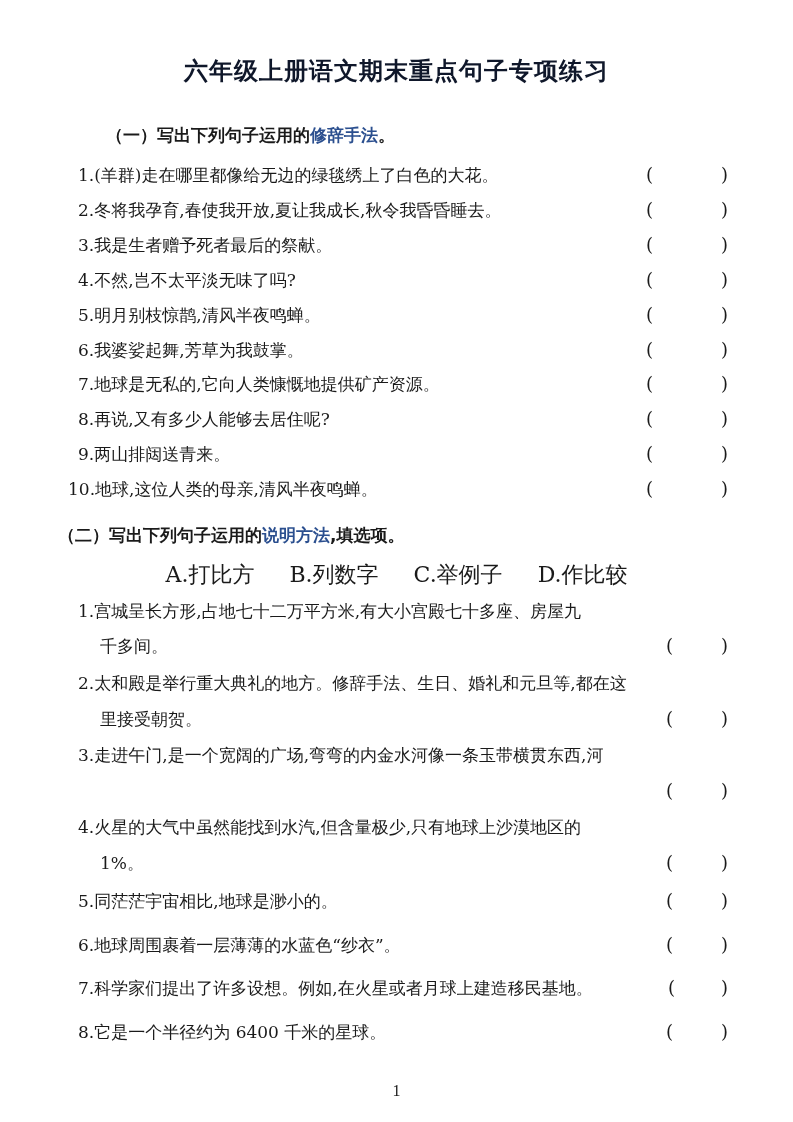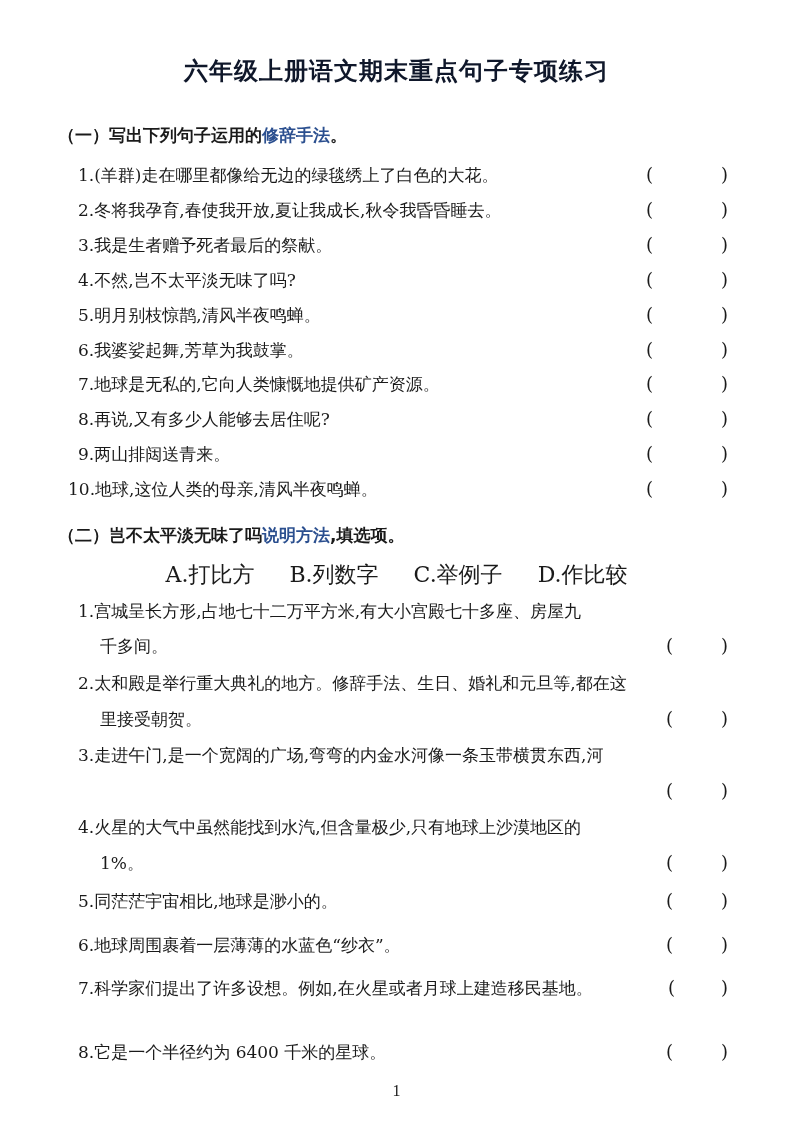--- a/index.html
+++ b/index.html
@@ -38,21 +38,21 @@
   .page-num {
     position: absolute; top: 1082px; left: 0; width: 793px; text-align: center;
     font-family: "Liberation Serif", serif; font-size: 16px;
   }
 </style>
 </head>
 <body>
 
 <div class="title">六年级上册语文期末重点句子专项练习</div>
 
-<div class="section-head" style="top:124px;">
+<div class="section-head" style="top:124px;margin-left:48px;">
   <span>（一）写出下列句子运用的</span><span class="hl">修辞手法</span><span>。</span>
 </div>
 
 <div class="row" style="top:162px;">
   <span>1.</span><span>(羊群)走在哪里都像给无边的绿毯绣上了白色的大花。</span>
   <span class="paren l1">(</span><span class="paren r1">)</span>
 </div>
 <div class="row" style="top:197px;">
   <span>2.</span><span>冬将我孕育,春使我开放,夏让我成长,秋令我昏昏睡去。</span>
   <span class="paren l1">(</span><span class="paren r1">)</span>
@@ -84,21 +84,21 @@
 <div class="row" style="top:441px;">
   <span>9.</span><span>两山排闼送青来。</span>
   <span class="paren l1">(</span><span class="paren r1">)</span>
 </div>
 <div class="row" style="top:476px; left:68px;">
   <span>10.</span><span>地球,这位人类的母亲,清风半夜鸣蝉。</span>
   <span class="paren" style="left:578px;">(</span><span class="paren" style="left:653px;">)</span>
 </div>
 
 <div class="section-head" style="top:524px;">
-  <span>（二）岂不太平淡无味了吗</span><span class="hl">说明方法</span><span>,填选项。</span>
+  <span>（二）写出下列句子运用的</span><span class="hl">说明方法</span><span>,填选项。</span>
 </div>
 
 <div class="options">
   <span>A.打比方</span>
   <span>B.列数字</span>
   <span>C.举例子</span>
   <span>D.作比较</span>
 </div>
 
 <div class="row" style="top:598px;">
@@ -140,18 +140,18 @@
 <div class="row" style="top:932px;">
   <span>6.</span><span>地球周围裹着一层薄薄的水蓝色“纱衣”。</span>
   <span class="paren l2">(</span><span class="paren r2">)</span>
 </div>
 
 <div class="row" style="top:975px;">
   <span>7.</span><span>科学家们提出了许多设想。例如,在火星或者月球上建造移民基地。</span>
   <span class="paren" style="left:590px;">(</span><span class="paren r2">)</span>
 </div>
 
-<div class="row" style="top:1019px;margin-top:20px;">
+<div class="row" style="top:1019px;">
   <span>8.</span><span>它是一个半径约为 6400 千米的星球。</span>
   <span class="paren l2">(</span><span class="paren r2">)</span>
 </div>
 
 <div class="page-num">1</div>
 
 </body></html>

